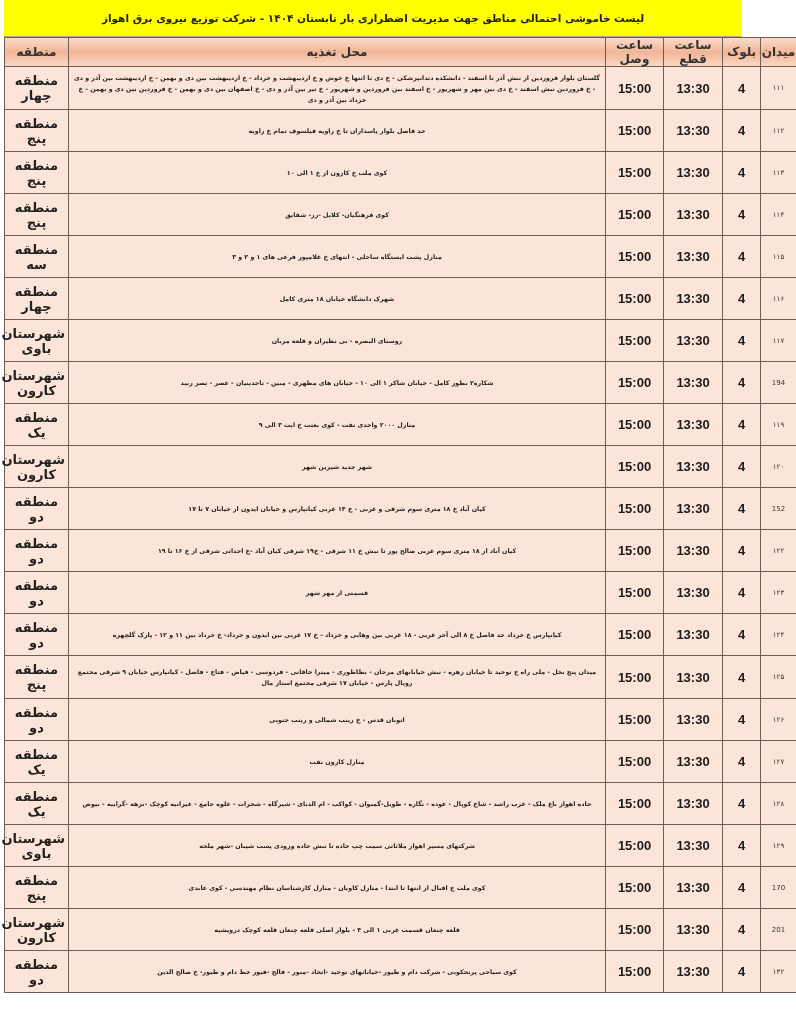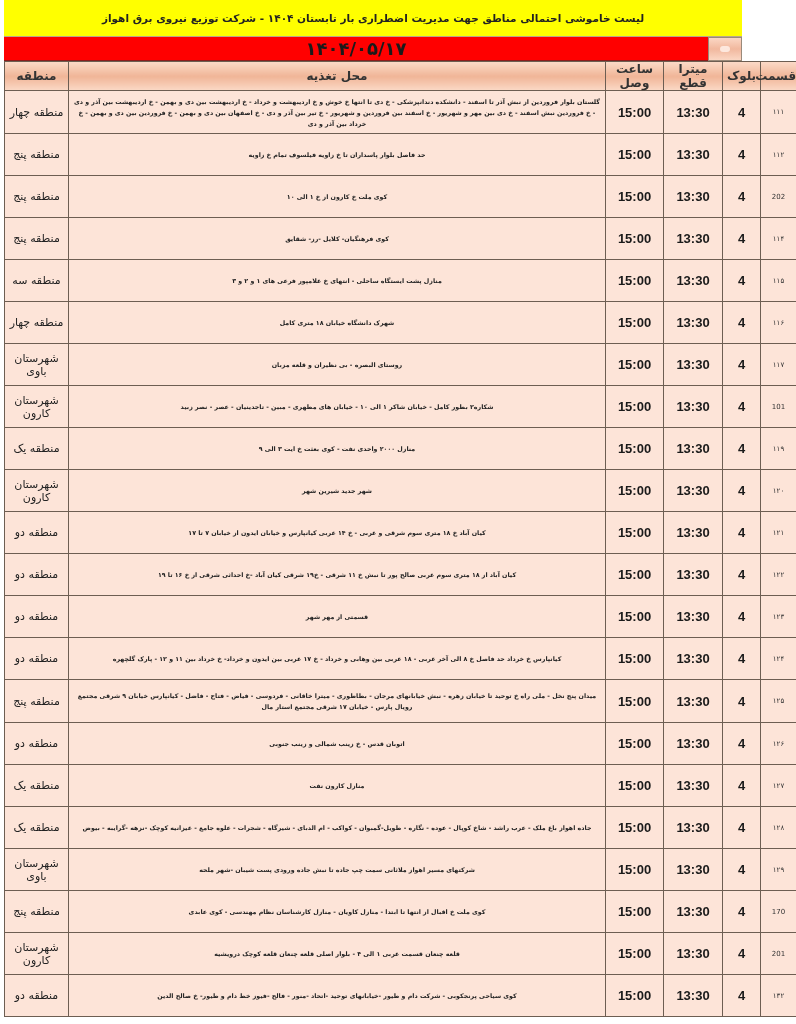--- a/index.html
+++ b/index.html
@@ -28,53 +28,47 @@
     background: linear-gradient(#fbd9c6, #f0b597, #fbd9c6);
     border: 1px solid #6d5e52; padding: 0;
   }
   td {
     border: 1px solid #6d5e52; background: #fde4d8; text-align: center;
     padding: 0 3px; height: 42px; box-sizing: border-box;
   }
   td.num { font-family: "Liberation Sans", sans-serif; font-weight: bold; font-size: 13px; color: #1a1a1a; }
   td.row-id { font-size: 7px; color: #333; }
   td.loc { font-size: 6.3px; font-weight: bold; color: #222; line-height: 11px; }
-  td.region { font-size: 11px; font-weight: normal; color: #222; }
+  td.region { font-size: 13px; font-weight: bold; color: #222; }
   col.c-id { width: 36px; }
   col.c-block { width: 38px; }
   col.c-cut { width: 59px; }
   col.c-con { width: 58px; }
   col.c-loc { width: 537px; }
   col.c-region { width: 64px; }
 </style>
 </head>
 <body>
 
 <div class="sheet">
   <div class="title-bar">لیست خاموشی احتمالی مناطق جهت مدیریت اضطراری بار تابستان ۱۴۰۴ - شرکت توزیع نیروی برق اهواز</div>
-  <div class="date-row">
-    <div class="date-corner">
-        <span></span>
-      </div>
-    <div class="date-cell">۱۴۰۴/۰۵/۱۷</div>
-  </div>
   <table>
     <colgroup>
       <col class="c-id">
         <col class="c-block">
         <col class="c-cut">
         <col class="c-con">
         <col class="c-loc">
         <col class="c-region">
     </colgroup>
     <thead>
       <tr>
-        <th>قسمت</th>
+        <th>میدان</th>
         <th>بلوک</th>
-        <th>میترا قطع</th>
+        <th>ساعت قطع</th>
         <th>ساعت وصل</th>
         <th>محل تغذیه</th>
         <th>منطقه</th>
       </tr>
     </thead>
     <tbody id="rows">
         <tr>
           <td class="row-id" style="height: 43px; margin-left: 24px;">۱۱۱</td>
           <td class="num" style="height: 43px;">4</td>
           <td class="num" style="height: 43px;">13:30</td>
@@ -84,21 +78,21 @@
         </tr>
         <tr>
           <td class="row-id">۱۱۲</td>
           <td class="num">4</td>
           <td class="num">13:30</td>
           <td class="num">15:00</td>
           <td class="loc">حد فاصل بلوار پاسداران تا خ زاویه فیلسوف تمام خ زاویه</td>
           <td class="region">منطقه پنج</td>
         </tr>
         <tr>
-          <td class="row-id">202</td>
+          <td class="row-id">۱۱۳</td>
           <td class="num">4</td>
           <td class="num">13:30</td>
           <td class="num">15:00</td>
           <td class="loc">کوی ملت خ کارون از خ ۱ الی ۱۰</td>
           <td class="region">منطقه پنج</td>
         </tr>
         <tr>
           <td class="row-id">۱۱۴</td>
           <td class="num">4</td>
           <td class="num">13:30</td>
@@ -124,21 +118,21 @@
         </tr>
         <tr>
           <td class="row-id">۱۱۷</td>
           <td class="num">4</td>
           <td class="num">13:30</td>
           <td class="num">15:00</td>
           <td class="loc">روستای البصره - بی نظیران و قلعه مزبان</td>
           <td class="region">شهرستان باوی</td>
         </tr>
         <tr>
-          <td class="row-id">101</td>
+          <td class="row-id">194</td>
           <td class="num">4</td>
           <td class="num">13:30</td>
           <td class="num">15:00</td>
           <td class="loc">شکاره۲ بطور کامل - خیابان شاکر ۱ الی ۱۰ - خیابان های مطهری - مبین - تاجدینیان - عصر - نصر زبید</td>
           <td class="region">شهرستان کارون</td>
         </tr>
         <tr>
           <td class="row-id">۱۱۹</td>
           <td class="num">4</td>
           <td class="num">13:30</td>
@@ -148,21 +142,21 @@
         </tr>
         <tr>
           <td class="row-id">۱۲۰</td>
           <td class="num">4</td>
           <td class="num">13:30</td>
           <td class="num">15:00</td>
           <td class="loc">شهر جدید شیرین شهر</td>
           <td class="region">شهرستان کارون</td>
         </tr>
         <tr>
-          <td class="row-id">۱۲۱</td>
+          <td class="row-id">152</td>
           <td class="num">4</td>
           <td class="num">13:30</td>
           <td class="num">15:00</td>
           <td class="loc">کیان آباد خ ۱۸ متری سوم شرقی و غربی - خ ۱۴ غربی کیانپارس و خیابان ایدون از خیابان ۷ تا ۱۷</td>
           <td class="region">منطقه دو</td>
         </tr>
         <tr>
           <td class="row-id">۱۲۲</td>
           <td class="num">4</td>
           <td class="num">13:30</td>

